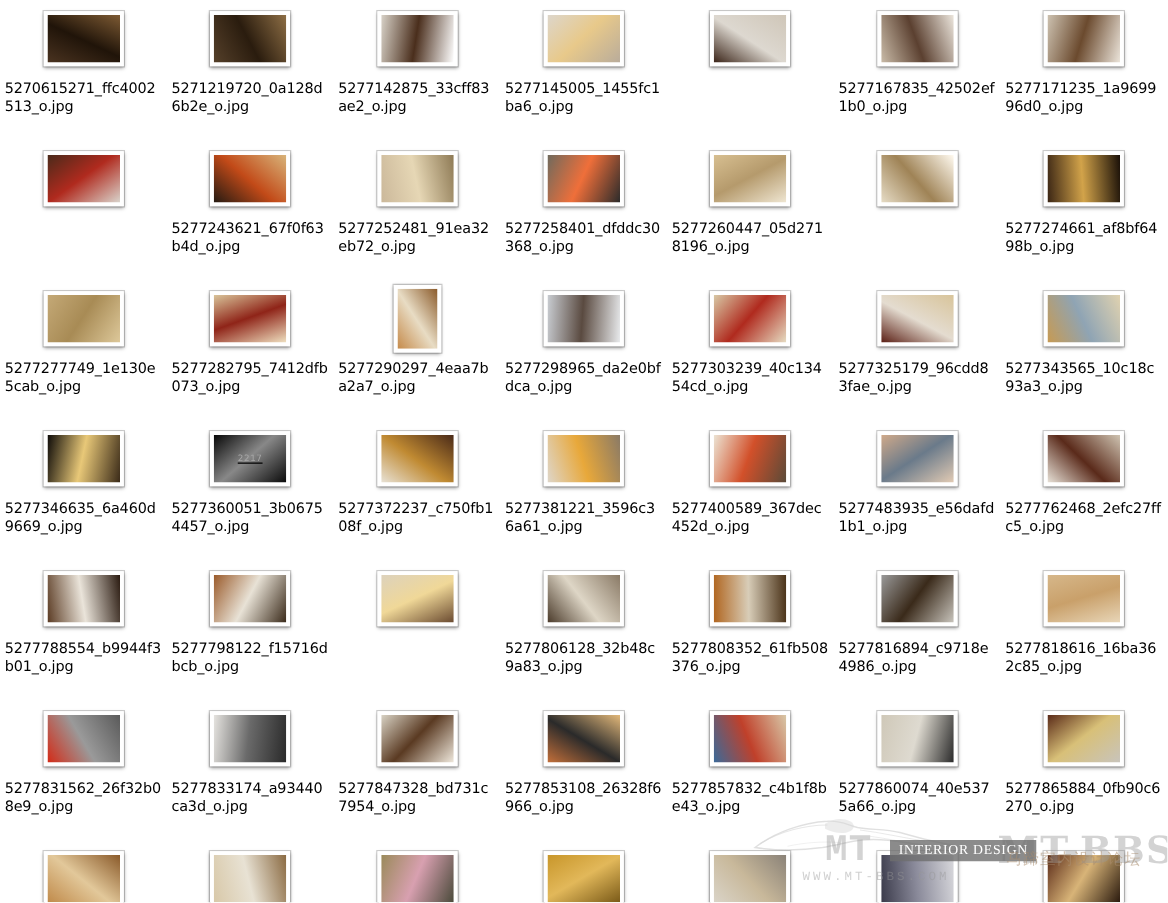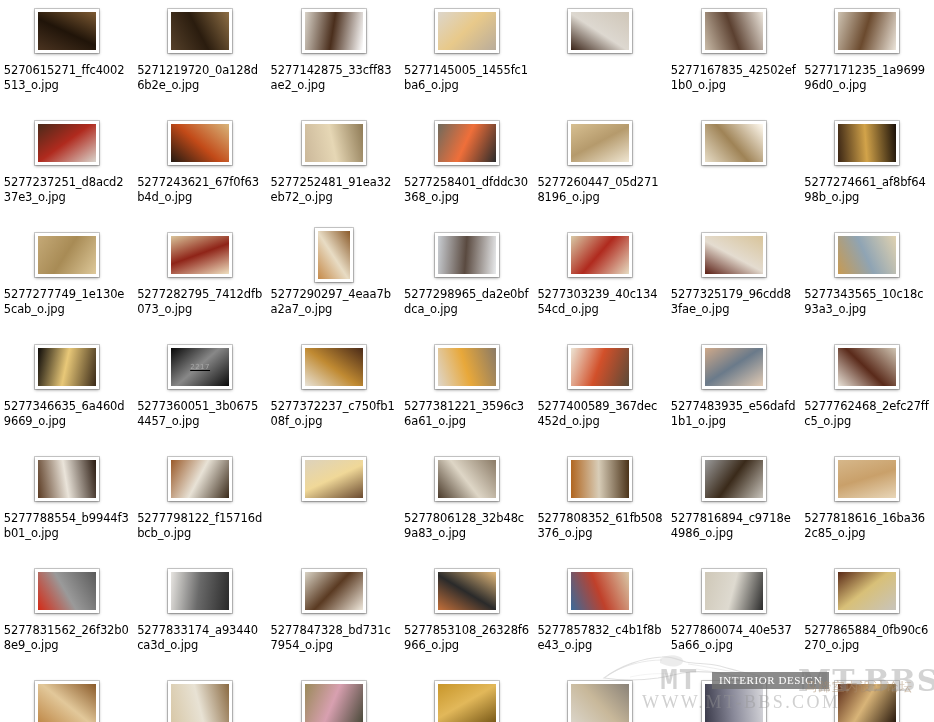--- a/index.html
+++ b/index.html
@@ -113,22 +113,22 @@
     font-size: 30px;
     line-height: 30px;
     color: rgba(150,150,150,0.42);
     letter-spacing: 1px;
     white-space: nowrap;
   }
 
   #wm-url {
     position: absolute;
     left: 42px; top: 44px;
-    font-family: Liberation Serif, serif;
-    font-size: 18px;
+    font-family: Liberation Mono, monospace;
+    font-size: 10px;
     line-height: 13px;
     color: rgba(150,150,150,0.45);
     letter-spacing: 2.4px;
     white-space: nowrap;
   }
 
   #wm-cn {
     position: absolute;
     left: 205px; top: 28px;
     font-family: "DejaVu Sans", "Liberation Sans", sans-serif;
@@ -214,21 +214,20 @@
           </div>
         </div>
         <div class="caption">5277171235_1a969996d0_o.jpg</div>
       </div>
       <div class="cell">
         <div class="thumb-box">
           <div class="thumb landscape">
             <div class="pic" style="background: linear-gradient(144deg, rgb(74, 42, 26) 0%, rgb(176, 42, 30) 48%, rgb(217, 212, 204) 100%);"></div>
           </div>
         </div>
-        <div class="caption">5277237251_d8acd237e3_o.jpg</div>
       </div>
       <div class="cell">
         <div class="thumb-box">
           <div class="thumb landscape">
             <div class="pic" style="background: linear-gradient(41deg, rgb(36, 26, 18) 0%, rgb(194, 74, 24) 48%, rgb(216, 180, 122) 100%);"></div>
           </div>
         </div>
         <div class="caption">5277243621_67f0f63b4d_o.jpg</div>
       </div>
       <div class="cell">

